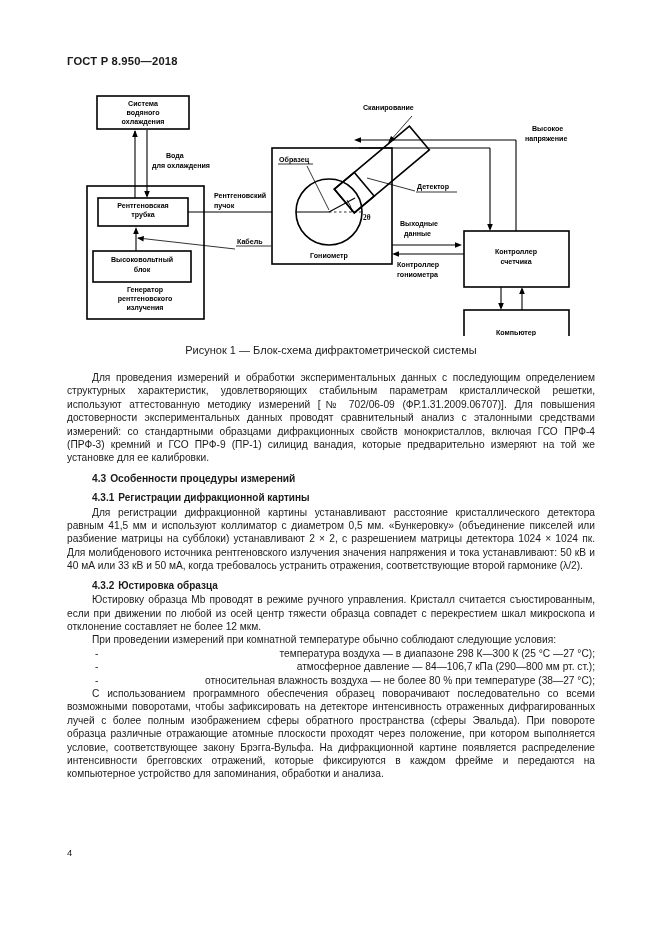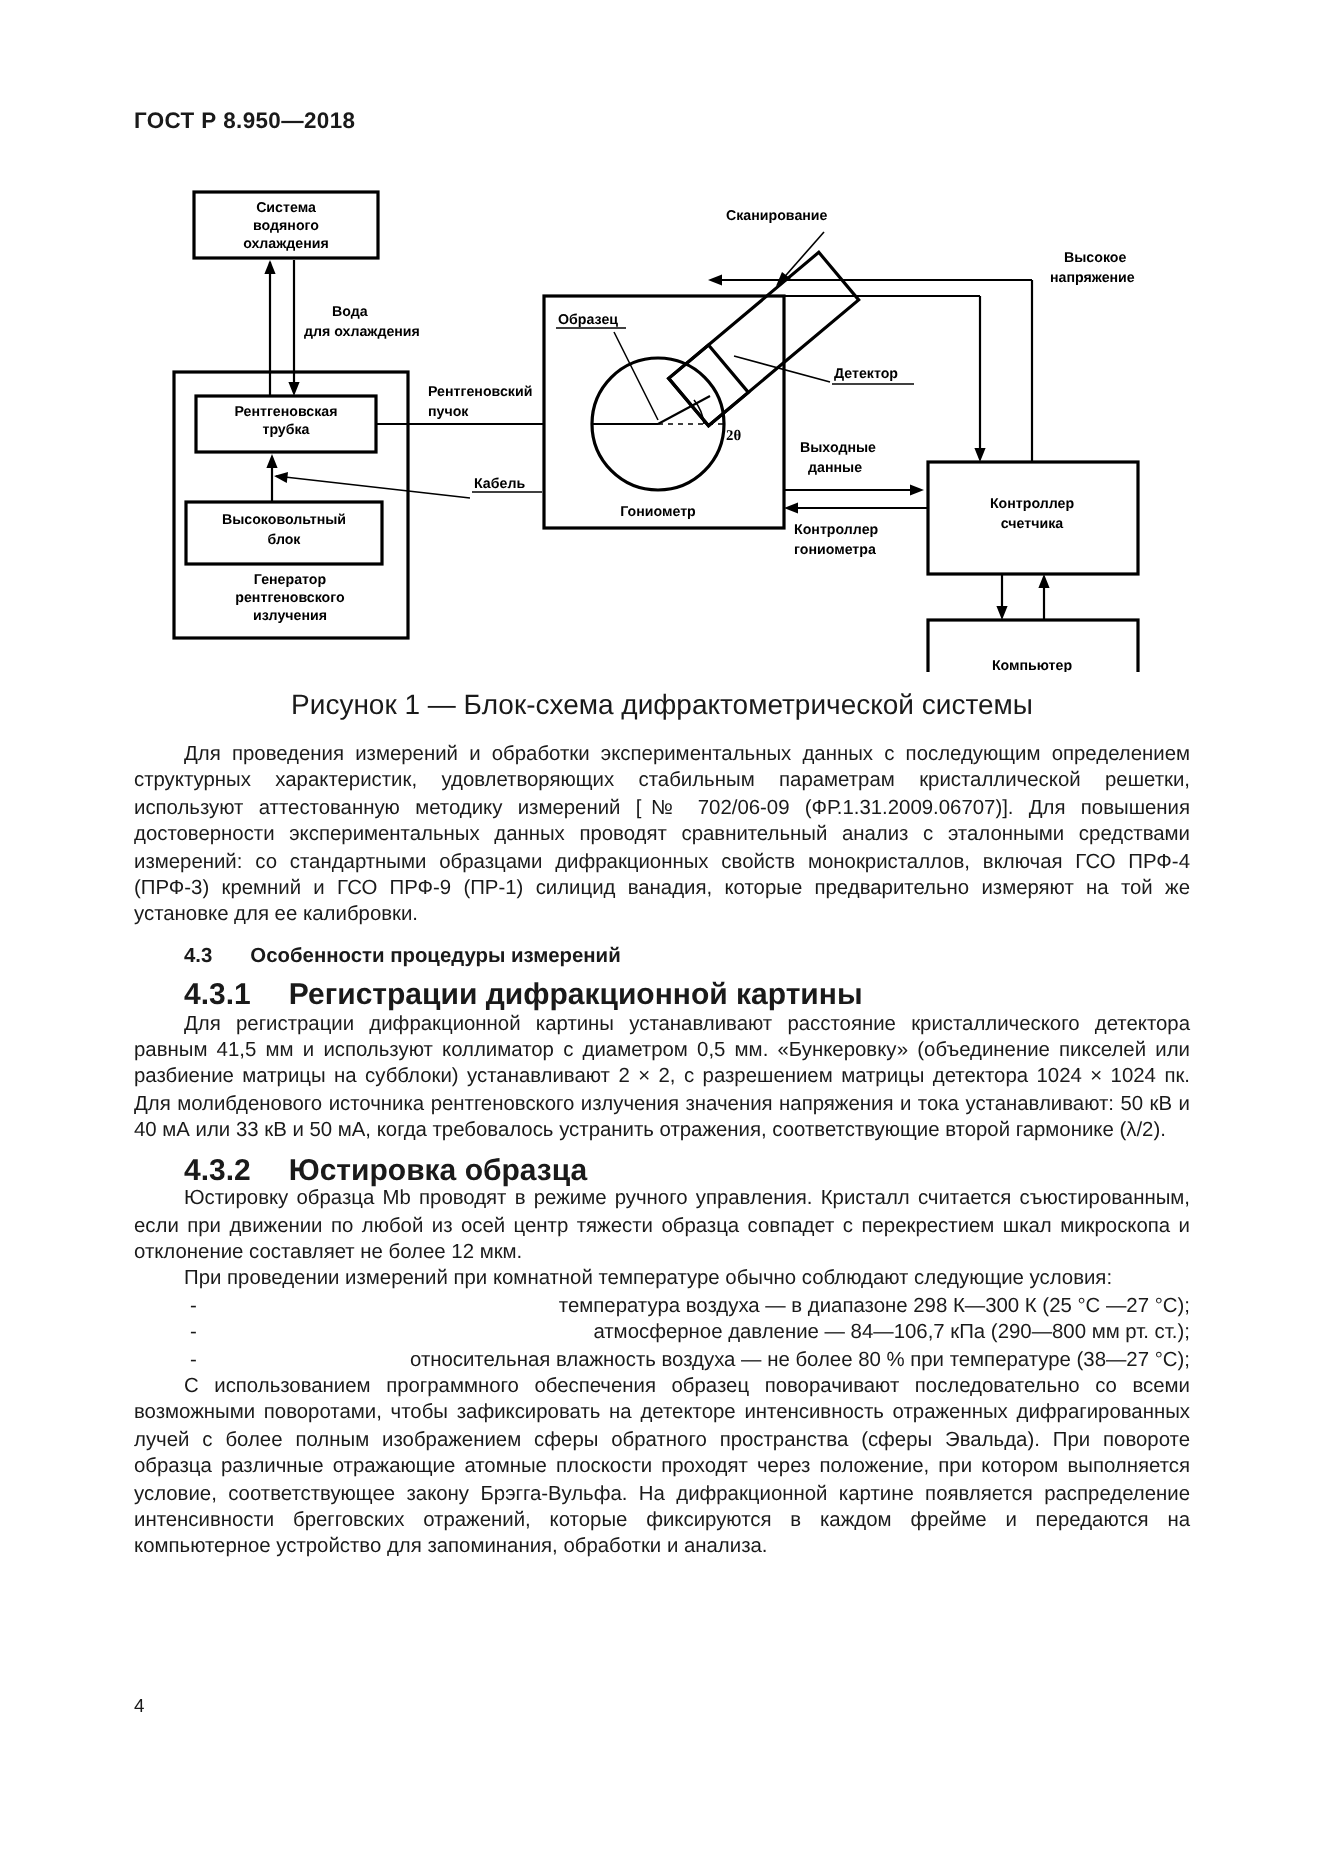--- a/index.html
+++ b/index.html
@@ -40,21 +40,21 @@
     height: 250px;
   }
   .figure-wrap svg { display: block; }
 
   .fig-caption {
     position: absolute;
     left: 0;
     top: 258px;
     width: 528px;
     text-align: center;
-    font-size: 14px;
+    font-size: 11px;
   }
 
   
   .content {
     position: absolute;
     left: 67px;
     top: 371px;
     width: 528px;
   }
   p {
@@ -68,25 +68,25 @@
   p.indent { text-indent: 25px; }
   p.tight { text-align: left; }
   h3.sec {
     margin: 7px 0 3px 25px;
     font-size: 10.2px;
     font-weight: bold;
     line-height: 13.4px;
   }
   h4.subsec {
     margin: 6px 0 1px 25px;
-    font-size: 15px;
-    font-weight: bold;
-    line-height: 13.4px;
-  }
-  h3.sec .num, h4.subsec .num { margin-right: 19px; }
+    font-size: 10px;
+    font-weight: bold;
+    line-height: 13.4px;
+  }
+  h3.sec .num, h4.subsec .num { margin-right: 4px; }
 
   ul.conditions {
     list-style: none;
     margin: 0;
     padding: 0;
   }
   ul.conditions li {
     font-size: 10.2px;
     line-height: 13.4px;
     padding-left: 39px;

